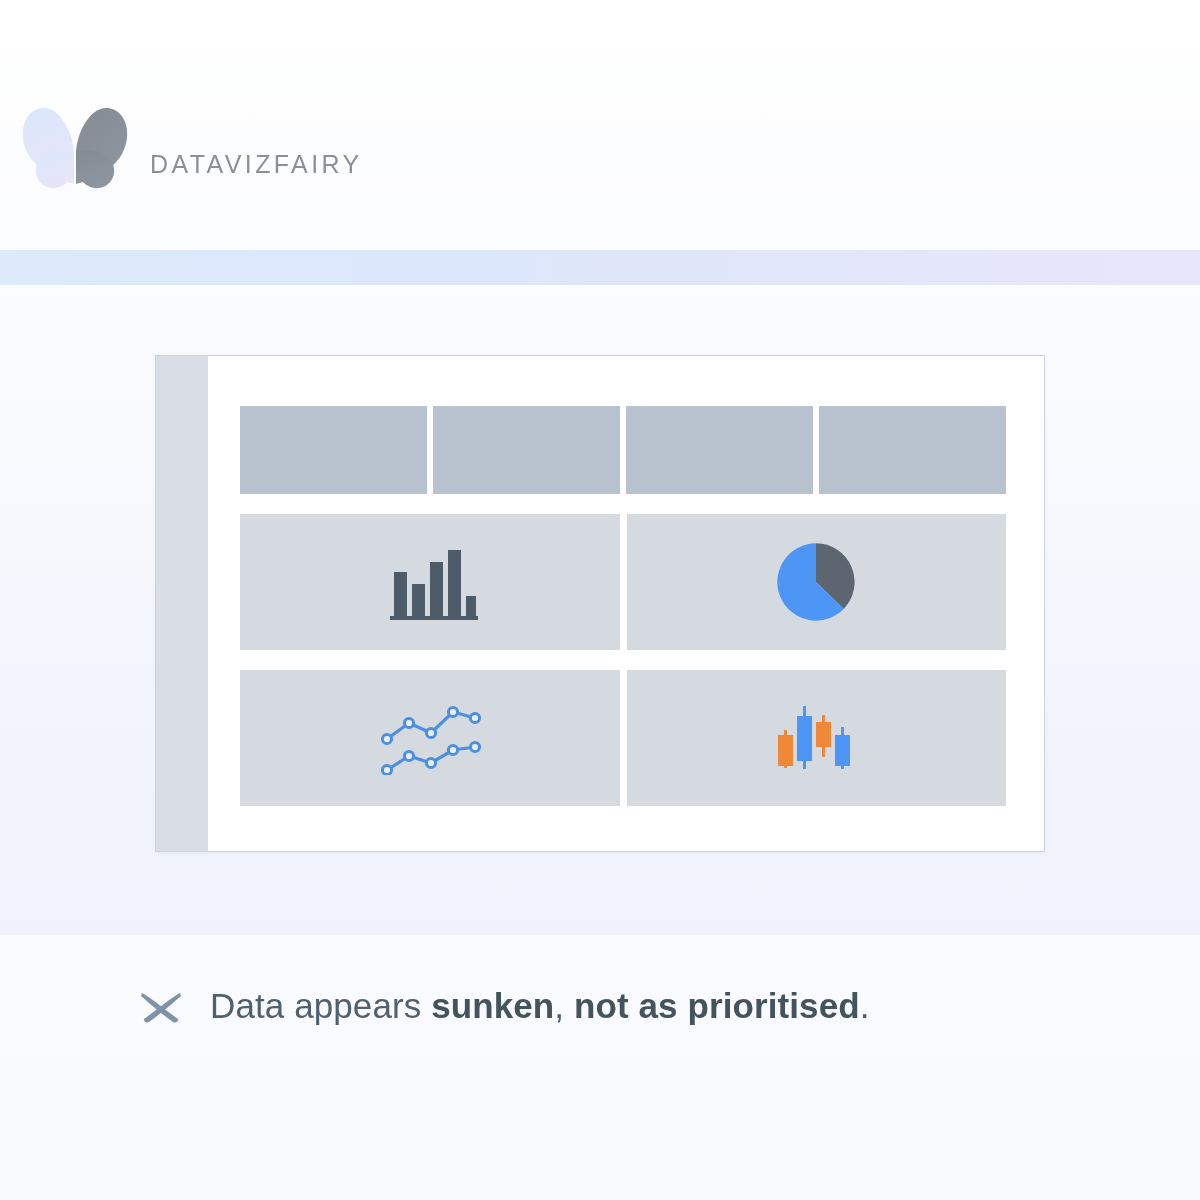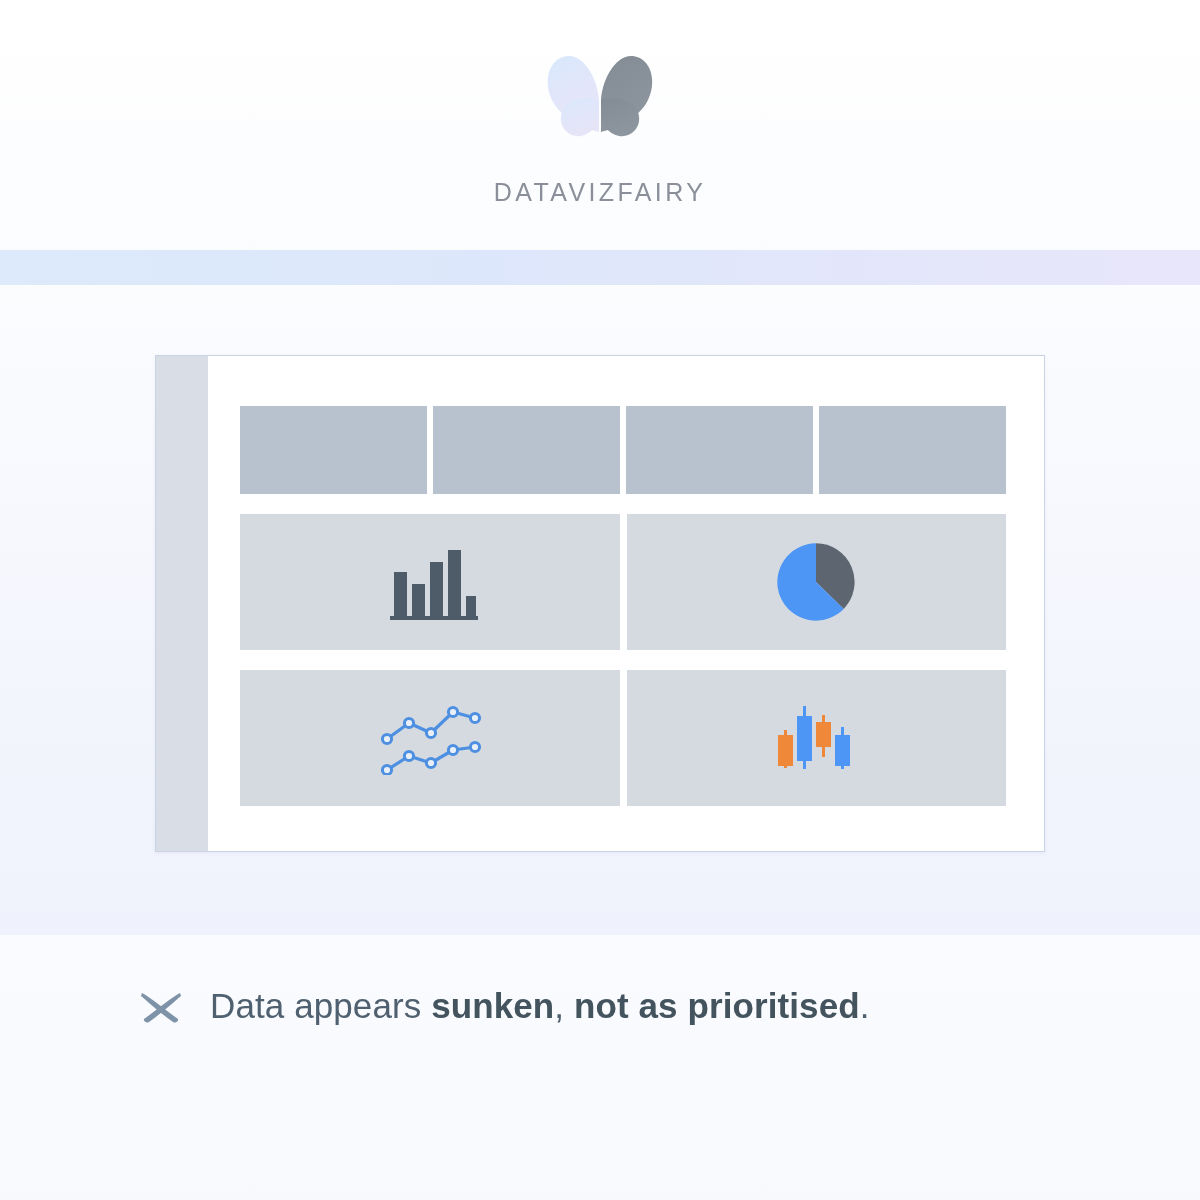--- a/index.html
+++ b/index.html
@@ -22,21 +22,21 @@
     display: flex;
     flex-direction: column;
   }
 
   
   .header {
     position: relative;
     height: 250px;
     background: linear-gradient(180deg, #ffffff 0%, #fbfcfe 100%);
     display: flex;
-    flex-direction: column;
+    flex-direction: row;
     align-items: center;
     justify-content: flex-start;
     padding-top: 46px;
     flex: 0 0 auto;
   }
 
   .logo-mark {
     width: 150px;
     height: 100px;
     position: relative;

